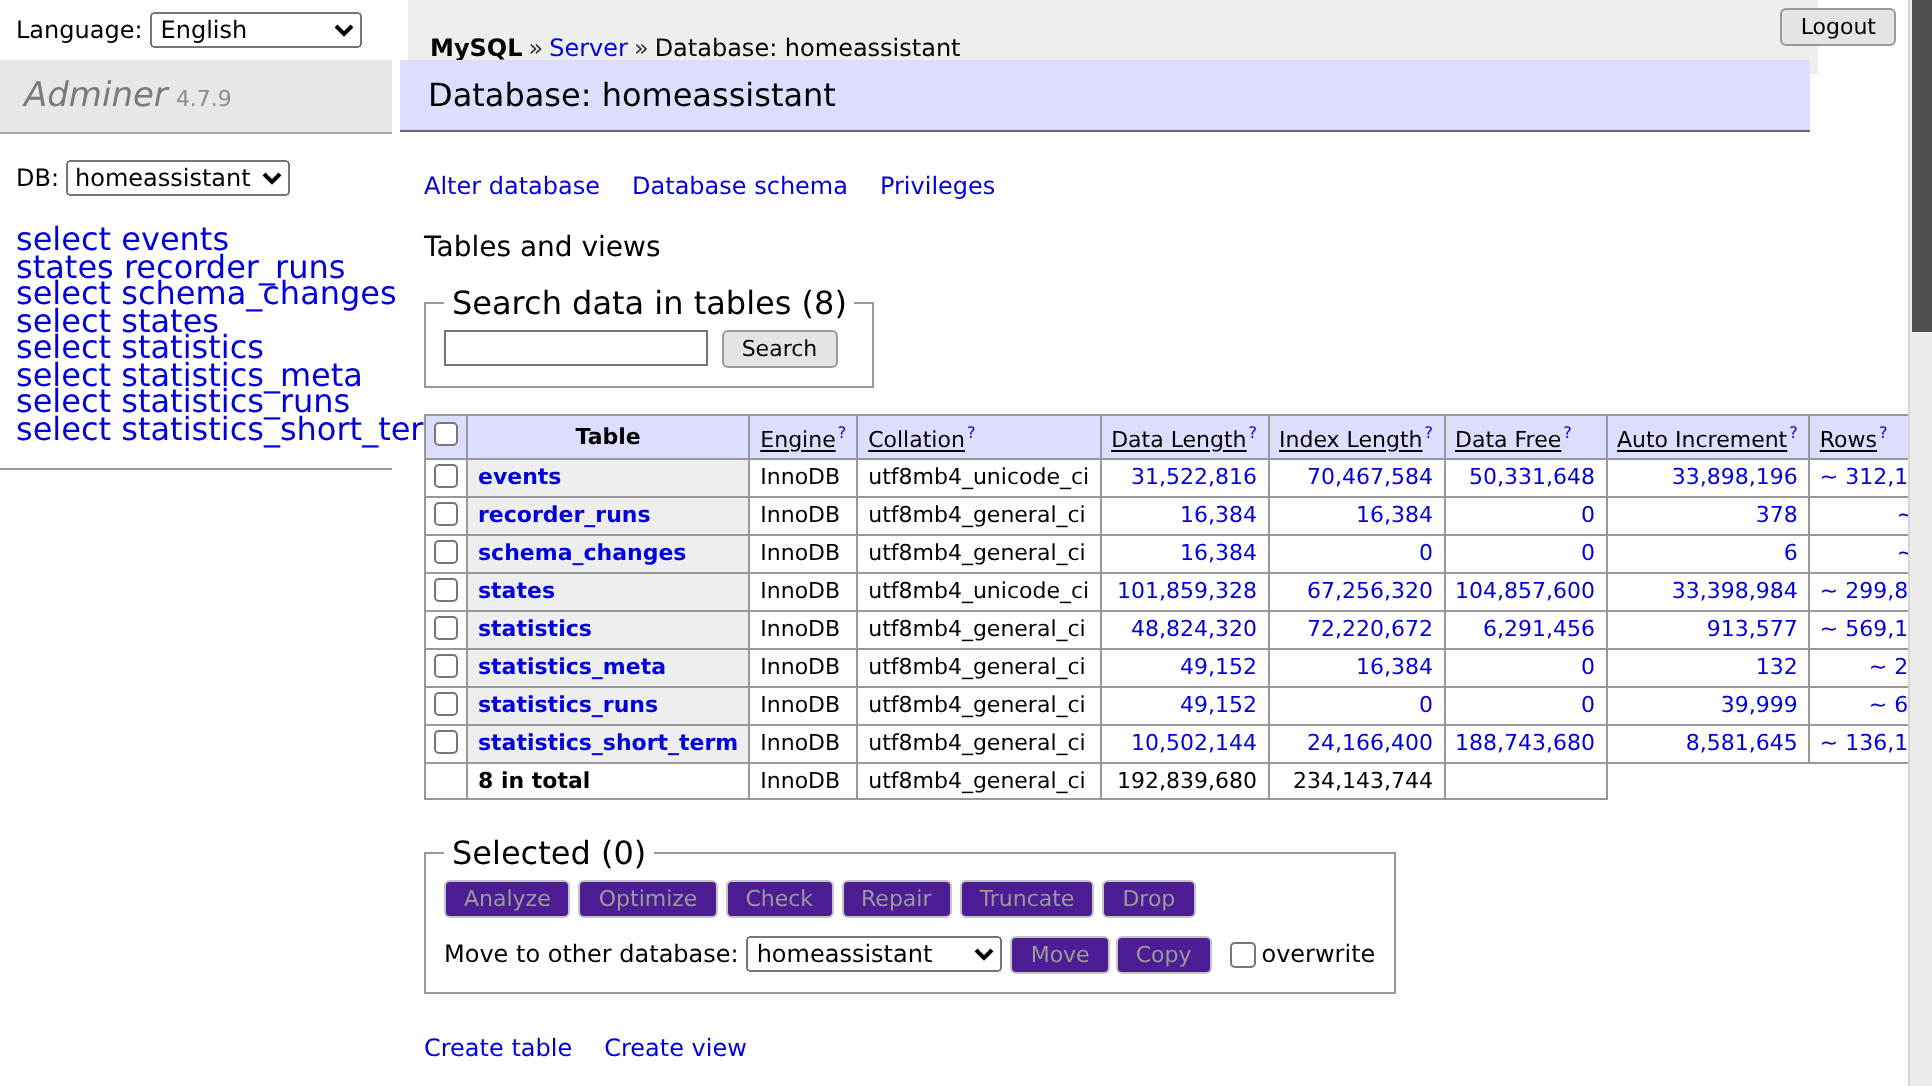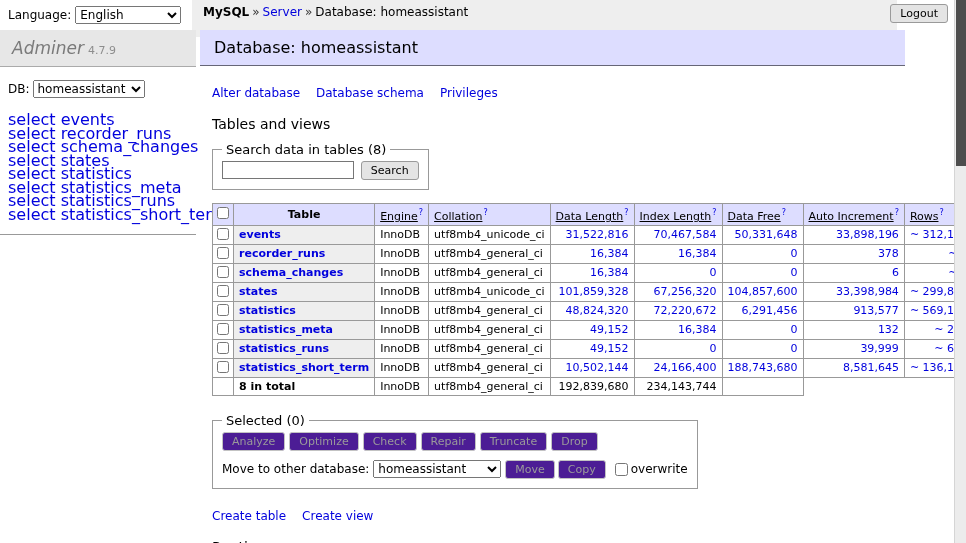--- a/index.html
+++ b/index.html
@@ -11,22 +11,22 @@
   a { color: #0000dd; text-decoration: none; cursor: pointer; }
   button { font-family: "DejaVu Sans", sans-serif; font-size: 11px; padding: 2px 9px;
     background: #e4e4e4; border: 1px solid #9a9a9a; border-radius: 3px; color: #000; }
   button:disabled { color: #9a9a9a; background: #4c1d95; border-color: #c3c3c3; }
   select, input[type=text] { font-family: "DejaVu Sans", sans-serif; font-size: 12px; }
   input[type=text] { border: 1px solid #767676; padding: 1px 3px; }
 
   
   #lang { position: absolute; top: 6px; left: 8px; }
   #lang select { width: 106px; margin-left: 4px; }
-  #breadcrumb { position: absolute; left: 192px; top: 0; width: 705px; height: 37px;
-    background: #eee; line-height: 25px; padding: 0 11px; white-space: nowrap; }
+  #breadcrumb { position: absolute; left: 204px; top: 0; width: 705px; height: 37px;
+    background: #eee; line-height: 25px; padding: 12px 11px; white-space: nowrap; }
   #breadcrumb .bc-strong { color: #000; font-weight: bold; }
   #breadcrumb .bc-sep { color: #333; margin: 0 3px; }
   #logout { position: absolute; top: 4px; right: 18px; }
 
   
   #sidebar { position: absolute; left: 0; top: 30px; width: 196px; }
   #sidebar h1 { margin: 0; padding: 8px 12px; background: #e7e7e7; border-bottom: 1px solid #aaa;
     font-size: 17px; font-weight: normal; font-style: italic; color: #7a7a7a; }
   #sidebar h1 .version { font-size: 11px; font-style: normal; color: #8d8d8d; margin-left: 4px; }
   .db-row { padding: 13px 8px 6px; }
@@ -39,21 +39,21 @@
   
   #content { position: absolute; left: 200px; top: 30px; width: 705px; }
   #content h2 { margin: 0; padding: 8px 14px; background: #ddf; border-bottom: 1px solid #667;
     font-size: 16px; font-weight: normal; }
   .content-body { padding: 0 12px 10px; }
   .links-row { margin-top: 20px; }
   .links-row a { margin-right: 16px; }
   h3 { font-size: 14px; font-weight: normal; margin: 16px 0 0; }
 
   fieldset { display: inline-block; border: 1px solid #999; margin: 10px 0 0; padding: 4px 9px 9px; }
-  legend { font-size: 13px; padding: 0 4px; }
+  legend { font-size: 16px; padding: 0 4px; }
   #search-fs input { width: 132px; }
   #search-fs button { margin-left: 3px; }
 
   table.data { border-collapse: collapse; margin-top: 13px; font-size: 11px;
     border-top: 1px solid #999; border-left: 1px solid #999; }
   .data td, .data th { border-right: 1px solid #999; border-bottom: 1px solid #999;
     padding: 2px 5px; white-space: nowrap; line-height: 13px; vertical-align: middle; }
   .data thead td, .data thead th { background: #ddf; font-weight: normal; }
   .data thead th { font-weight: bold; }
   .data thead a { color: #000; text-decoration: underline; }
@@ -93,21 +93,21 @@
 
 <div id="sidebar">
   <h1>
     <span class="app">Adminer</span><span class="version">4.7.9</span>
   </h1>
   <div class="db-row">
     <label>DB:</label><select><option>homeassistant</option></select>
   </div>
   <div id="tables-list">
       <a href="#">select events</a>
-      <a href="#">select recorder_runs</a>
+      <a href="#">states recorder_runs</a>
       <a href="#">select schema_changes</a>
       <a href="#">select states</a>
       <a href="#">select statistics</a>
       <a href="#">select statistics_meta</a>
       <a href="#">select statistics_runs</a>
       <a href="#">select statistics_short_term</a>
     </div>
 </div>
 
 <div id="content">

